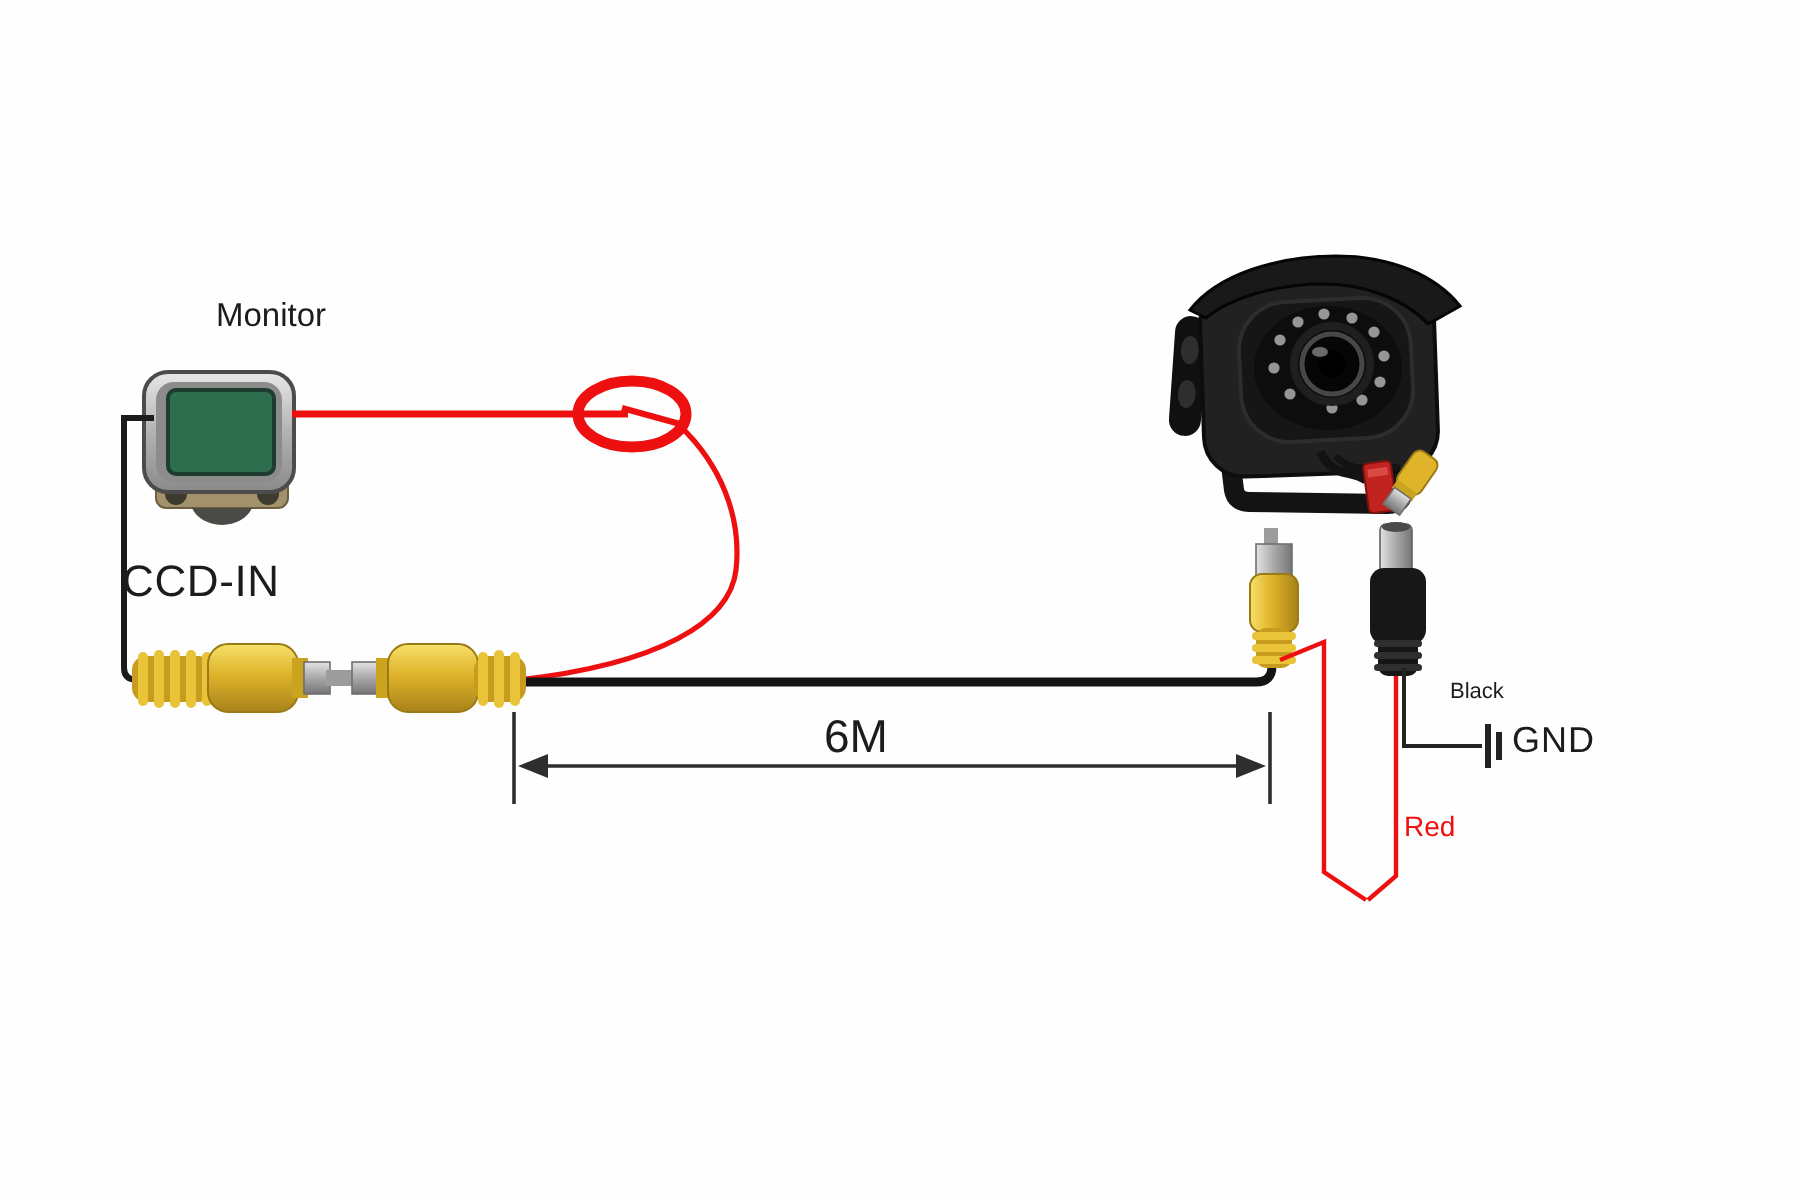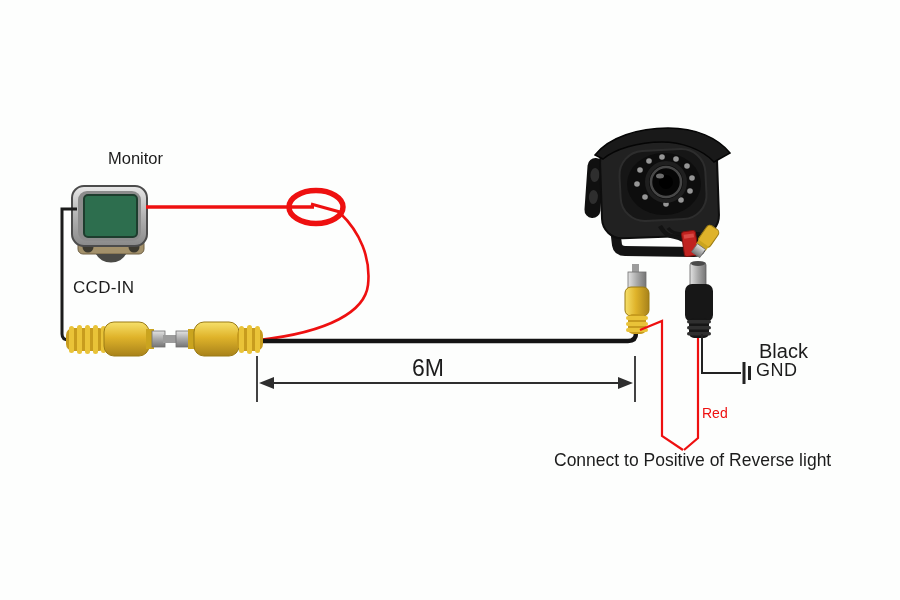--- a/index.html
+++ b/index.html
@@ -18,23 +18,23 @@
     width: 900px; height: 600px;
   }
   .lbl {
     position: absolute;
     color: #1c1c1c;
     white-space: nowrap;
     line-height: 1.1;
   }
   .lbl-monitor           { left: 108px; top: 149px; font-size: 16.5px; }
   .lbl-reverse-cable     { left: 237px; top: 163px; font-size: 17.5px; }
-  .lbl-ccd-in            { left: 73px;  top: 279px; font-size: 17px; letter-spacing: .3px; }
+  .lbl-ccd-in            { left: 61px;  top: 279px; font-size: 22px; letter-spacing: .3px; }
   .lbl-6m                { left: 412px; top: 356px; font-size: 23px; }
-  .lbl-black             { left: 740px; top: 340px; font-size: 20px; padding-left: 19px; }
+  .lbl-black             { left: 706px; top: 340px; font-size: 11px; padding-left: 19px; }
   .lbl-gnd               { left: 756px; top: 361px; font-size: 18px; letter-spacing: .5px; text-align: center; }
   .lbl-red               { left: 702px; top: 406px; font-size: 14px; color: #ee1010; }
   .lbl-connect-note      { left: 554px; top: 451px; font-size: 17.5px; }
   .lbl-title             { left: 4px;   top: 437px; font-size: 35px; color: #111; }
 </style>
 </head>
 <body>
 
 <div class="stage">
 
@@ -211,15 +211,14 @@
       <line x1="749.5" y1="366" x2="749.5" y2="380" stroke-width="3"></line>
     </g>
   </svg>
 
   <div class="lbl lbl-monitor">Monitor</div>
   <div class="lbl lbl-ccd-in">CCD-IN</div>
   <div class="lbl lbl-6m">6M</div>
   <div class="lbl lbl-black">Black</div>
   <div class="lbl lbl-gnd">GND</div>
   <div class="lbl lbl-red">Red</div>
-  <div class="lbl lbl-connect-note">Connect to Positive of Reverse light</div>
 
 </div>
 
 </body></html>

